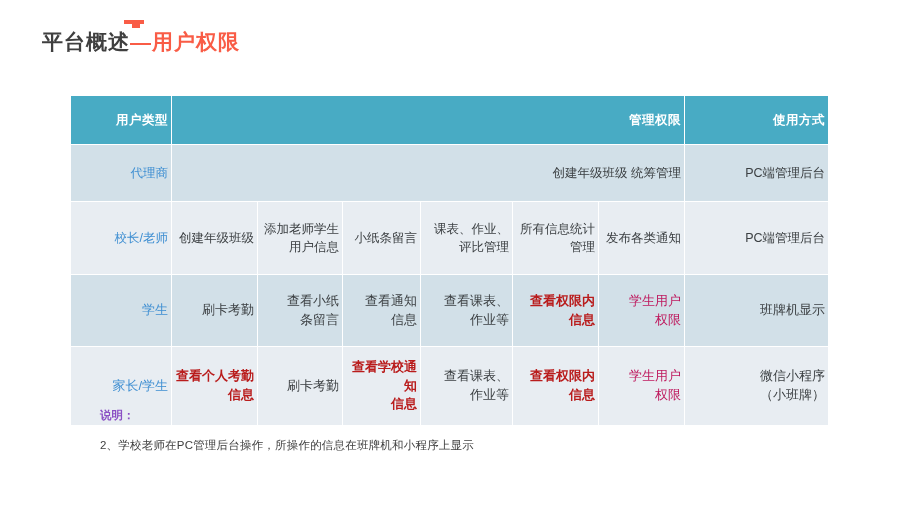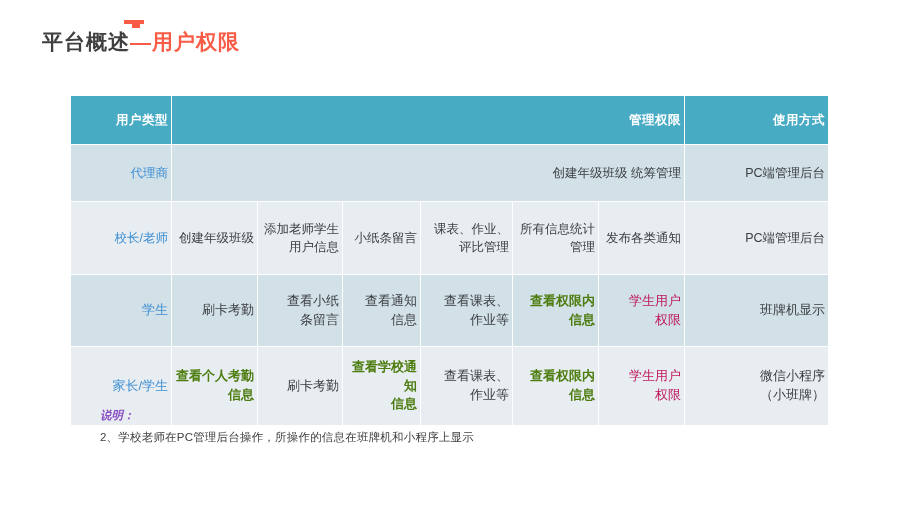--- a/index.html
+++ b/index.html
@@ -77,37 +77,36 @@
 
   tr.r-agent td  { height: 48px; font-size: 12.5px; }
   tr.r-teacher td{ height: 64px; font-size: 12.5px; }
   tr.r-student td{ height: 63px; font-size: 13px; }
   tr.r-parent td { height: 70px; font-size: 13px; }
 
   td.usertype {
     color: #3f8fd2;
     font-size: 13px;
   }
-  td.emph { font-weight: bold; color: #4d7c0f; margin-top: 14px; }
+  td.emph { font-weight: bold; color: #b91c1c; margin-top: 14px; }
   td.semi { color: #be185d; }
 
   
   .notes {
     position: absolute;
     left: 100px;
     top: 408px;
     font-size: 11.5px;
     color: #404040;
   }
   .note-head {
     color: #8a4fc4;
     font-weight: bold;
-    margin-bottom: 7px;
+    margin-bottom: 15px;
     font-size: 11.5px;
-    font-style: italic;
   }
   .note-line {
     margin-bottom: 9px;
     letter-spacing: .2px;
   }
 </style>
 </head>
 <body>
 
 <div class="title-bar">

